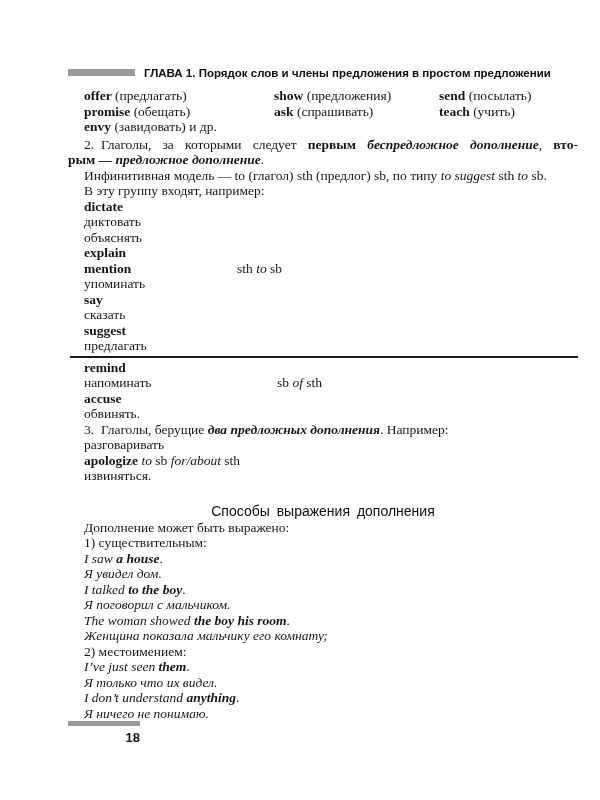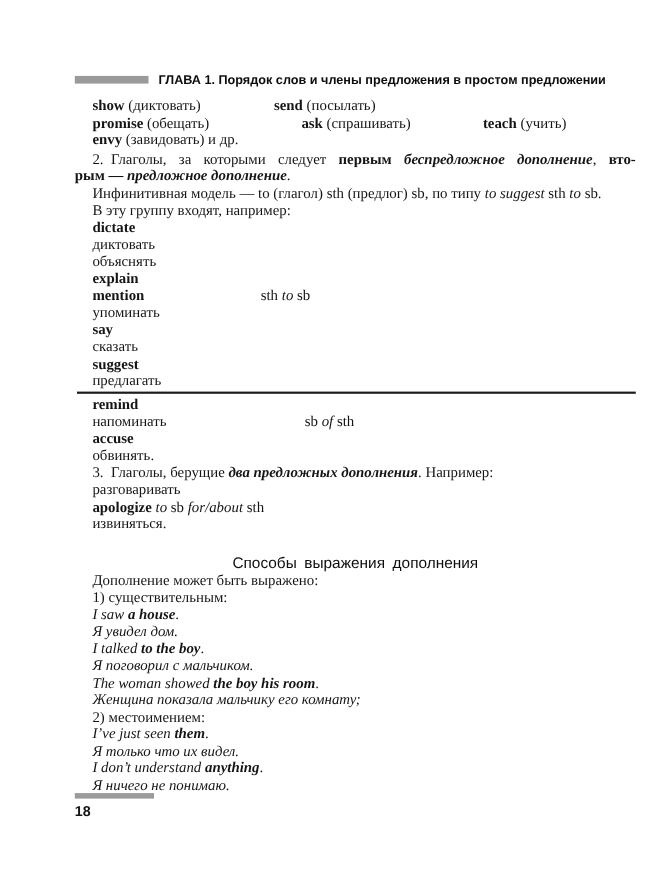--- a/index.html
+++ b/index.html
@@ -26,37 +26,38 @@
   .tab1 { left:169px; }
   .tab2 { left:209px; }
   .rule { height:2px; background:#1c1c1c; margin:2px 0 2px 2px; width:508px; }
   .sec-heading { font-family:"Liberation Sans", sans-serif; font-weight:normal; font-size:14px;
                  text-align:center; word-spacing:3px; height:17px; line-height:17px; margin-top:19px;
                  color:#0d0d0d; }
   .b  { font-weight:bold; }
   .i  { font-style:italic; }
   .bi { font-weight:bold; font-style:italic;text-align:center; }
 
-  .footer { position:absolute; left:68px; top:721px; }
+  .footer { position:absolute; left:68px; top:721px;text-align:right; }
   .fbar { width:72px; height:5px; background:#9a9a9a; }
   .pagenum { font-family:"Liberation Sans", sans-serif; font-weight:bold; font-size:13px; margin-top:4px; }
 </style>
 </head>
 <body>
 
 <div class="page">
   <div class="content">
 
     <div class="chapter-header">
       <div class="hbar"></div>
       <div class="htitle">ГЛАВА 1. Порядок слов и члены предложения в простом предложении</div>
     </div>
 
     <div class="line ind cols3">
-      <span class="c2"><span class="b">show</span><span> (диктовать)</span></span>
+      <span class="c1"><span class="b">offer</span><span> (предлагать)</span></span>
+      <span class="c2"><span class="b">show</span><span> (предложения)</span></span>
       <span class="c3"><span class="b">send</span><span> (посылать)</span></span>
     </div>
     <div class="line ind cols3">
       <span class="c1"><span class="b">promise</span><span> (обещать)</span></span>
       <span class="c2"><span class="b">ask</span><span> (спрашивать)</span></span>
       <span class="c3"><span class="b">teach</span><span> (учить)</span></span>
     </div>
     <div class="line ind"><span class="b">envy</span><span> (завидовать) и др.</span></div>
 
     <div class="line just"><span>2. Глаголы, за которыми следует </span><span class="b">первым</span><span> </span><span class="bi">беспредложное дополнение</span><span>, </span><span class="b">вто-</span></div>

